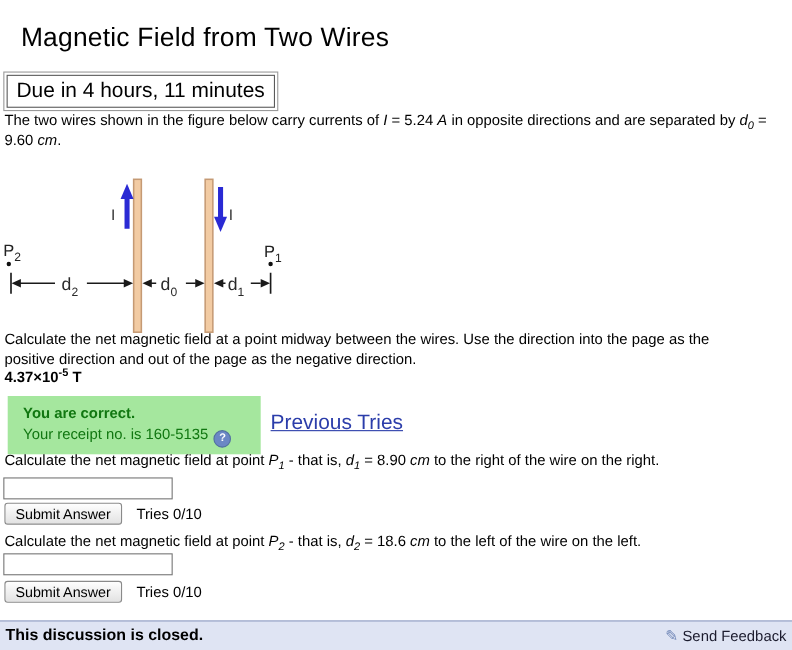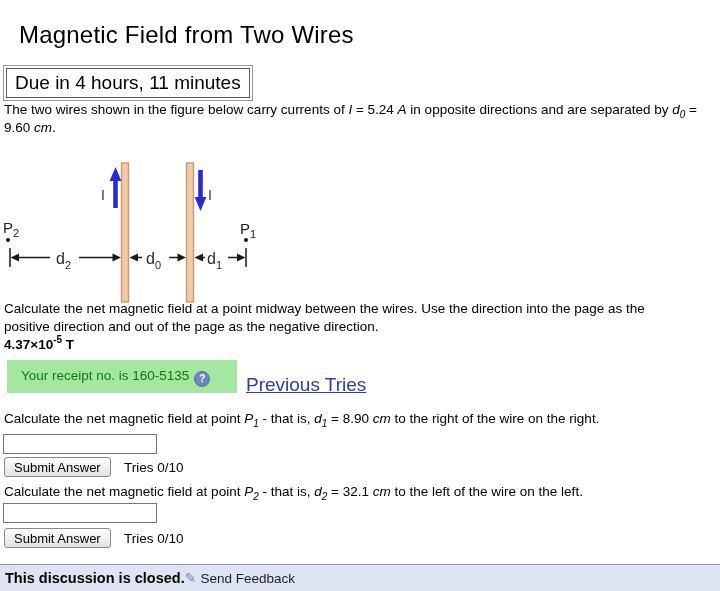--- a/index.html
+++ b/index.html
@@ -57,21 +57,21 @@
     background:linear-gradient(#fefefe,#e2e2e2);
     border:1px solid #8a8a8a;border-radius:3px;padding:1px 9px;cursor:pointer;
   }
   .btn1{top:457px;} .btn2{top:528px;}
   .tries{position:absolute;left:124px;font-size:13.5px;}
   .tr1{top:460px;} .tr2{top:531px;}
   .figure{position:absolute;left:0;top:160px;}
   .footer{
     position:absolute;left:0;top:564px;width:720px;height:27px;
     background:#dfe4f3;border-top:1px solid #8f9cc2;box-sizing:border-box;
-    display:flex;align-items:center;justify-content:flex-start;
+    display:flex;align-items:center;justify-content:space-between;
     padding:0 5px;
   }
   .footer-status{font-weight:bold;font-size:14.5px;}
   .footer-right{display:flex;align-items:center;gap:4px;font-size:13.5px;color:#1c1c2e;cursor:pointer;}
   .fb-icon{color:#7288b8;font-size:14px;}
 </style>
 </head>
 <body>
 
 <h1 class="title">Magnetic Field from Two Wires</h1>
@@ -128,32 +128,33 @@
   <text x="56" y="104" font-size="16" fill="#2a2a2a" font-family="Liberation Sans, DejaVu Sans, sans-serif"><tspan>d</tspan><tspan dy="5" font-size="11">2</tspan></text>
   <text x="146" y="104" font-size="16" fill="#2a2a2a" font-family="Liberation Sans, DejaVu Sans, sans-serif"><tspan>d</tspan><tspan dy="5" font-size="11">0</tspan></text>
   <text x="207" y="104" font-size="16" fill="#2a2a2a" font-family="Liberation Sans, DejaVu Sans, sans-serif"><tspan>d</tspan><tspan dy="5" font-size="11">1</tspan></text>
 </svg>
 
 <p class="para midway">Calculate the net magnetic field at a point midway between the wires. Use the direction into the page as the positive direction and out of the page as the negative direction.</p>
 
 <div class="answer-line"><span>4.37×10</span><sup>-5</sup> <span>T</span></div>
 
 <div class="correct-box">
+  <div class="l1">You are correct.</div>
   <div class="l2"><span>Your receipt no. is 160-5135</span><span class="help-icon">?</span></div>
 </div>
 
 <a class="prev-tries" href="#">Previous Tries</a>
 
 <p class="para q-para q1"><span>Calculate the net magnetic field at point </span><i>P</i><sub>1</sub><span> - that is, </span><i>d</i><sub>1</sub><span> = 8.90 </span><i>cm</i><span> to the right of the wire on the right.</span></p>
 
 <input class="answer-input in1" type="text" value="" style="">
 <button class="submit-btn btn1">Submit Answer</button>
 <span class="tries tr1">Tries 0/10</span>
 
-<p class="para q-para q2"><span>Calculate the net magnetic field at point </span><i>P</i><sub>2</sub><span> - that is, </span><i>d</i><sub>2</sub><span> = 32.1 </span><i>cm</i><span> to the left of the wire on the left.</span></p>
+<p class="para q-para q2"><span>Calculate the net magnetic field at point </span><i>P</i><sub>2</sub><span> - that is, </span><i>d</i><sub>2</sub><span> = 18.6 </span><i>cm</i><span> to the left of the wire on the left.</span></p>
 
 <input class="answer-input in2" type="text" value="" style="">
 <button class="submit-btn btn2">Submit Answer</button>
 <span class="tries tr2">Tries 0/10</span>
 
 <div class="footer">
   <span class="footer-status">This discussion is closed.</span>
   <span class="footer-right">
     <span class="fb-icon">✎</span>
     <span>Send Feedback</span>

